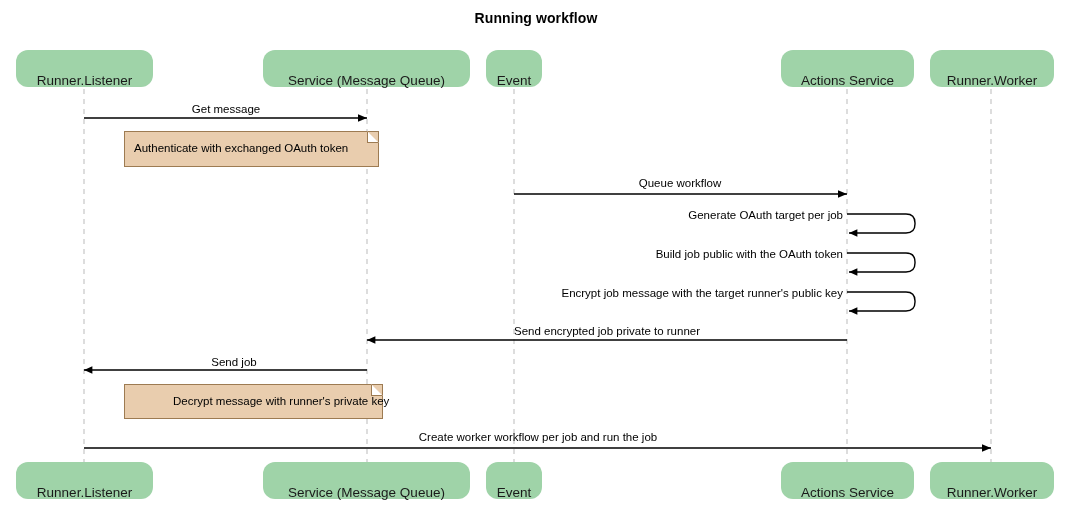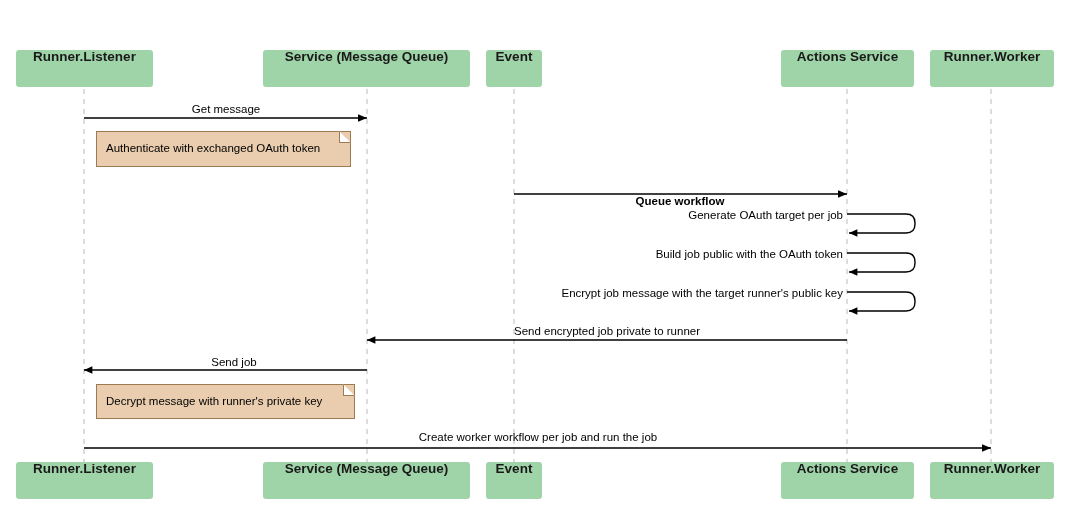--- a/index.html
+++ b/index.html
@@ -35,25 +35,24 @@
     width: 1072px;
     text-align: center;
     font-size: 14px;
     font-weight: bold;
     letter-spacing: 0.1px;
   }
   .participant-box {
     position: absolute;
     box-sizing: border-box;
     background: #9fd3a8;
-    border-radius: 3px;
+    border-radius: 12px;
     display: flex;
-    align-items: flex-start;
+    align-items: flex-end;
     justify-content: center;
-    font-weight: bold;
   }
   .participant-label {
     font-size: 13.5px;
     color: #1a1a1a;
     white-space: nowrap;
     line-height: 1;
   }
   .msg-label {
     position: absolute;
     font-size: 11.5px;
@@ -64,20 +63,21 @@
   .msg-label.center { transform: translateX(-50%); }
   .msg-label.right  { transform: translateX(-100%); }
   .note {
     position: absolute;
     box-sizing: border-box;
     background: #e9cdae;
     border: 1px solid #9b7murl;
     border: 1px solid #9d7b52;
     display: flex;
     align-items: center;
+    margin-left: 28px;
   }
   .note-text {
     font-size: 11.5px;
     color: #000000;
     white-space: nowrap;
     padding-left: 9px;
     line-height: 1;
   }
   .note-fold {
     position: absolute;
@@ -90,20 +90,21 @@
     border-bottom: 1px solid #9d7b52;
     transform: skew(0deg);
     clip-path: polygon(0 0, 100% 100%, 0 100%);
   }
 </style>
 </head>
 <body>
 
 <div id="diagram-root">
 
+  <div class="diagram-title">Running workflow</div>
 
   <svg class="layer" id="svg-layer" viewBox="0 0 1072 523" preserveAspectRatio="none" aria-hidden="true">
       <defs>
         <marker id="ah-right" markerWidth="10" markerHeight="10" refX="9.2" refY="4" orient="0" markerUnits="userSpaceOnUse">
           <path d="M0,0.2 L9.2,4 L0,7.8 Z" fill="#000000"></path>
         </marker>
         <marker id="ah-left" markerWidth="10" markerHeight="10" refX="0.8" refY="4" orient="0" markerUnits="userSpaceOnUse">
           <path d="M9.2,0.2 L0.8,4 L9.2,7.8 Z" fill="#000000"></path>
         </marker>
       </defs>
@@ -156,29 +157,29 @@
       <div class="participant-box" style="left: 930px; top: 462px; width: 124px; height: 37px; background: rgb(159, 211, 168);">
         <span class="participant-label">Runner.Worker</span>
       </div>
     </div>
 
   <div id="notes-layer">
       <div class="note" style="left: 96px; top: 131px; width: 255px; height: 36px; background: rgb(233, 205, 174); border-color: rgb(157, 123, 82);">
         <span class="note-text">Authenticate with exchanged OAuth token</span>
         <div class="note-fold" style="border-left-color: rgb(157, 123, 82); border-bottom-color: rgb(157, 123, 82);"></div>
       </div>
-      <div class="note" style="left: 96px; top: 384px; width: 259px; height: 35px; background: rgb(233, 205, 174); border-color: rgb(157, 123, 82);">
+      <div class="note" style="left: 96px; top: 384px; width: 259px; height: 35px; background: rgb(233, 205, 174); border-color: rgb(157, 123, 82); padding-left: 39px;">
         <span class="note-text">Decrypt message with runner's private key</span>
         <div class="note-fold" style="border-left-color: rgb(157, 123, 82); border-bottom-color: rgb(157, 123, 82);"></div>
       </div>
     </div>
 
   <div id="labels-layer">
       <div class="msg-label center" style="left: 226px; top: 104px;">Get message</div>
-      <div class="msg-label center" style="left: 680px; top: 196px; font-weight: bold;">Queue workflow</div>
+      <div class="msg-label center" style="left: 680px; top: 178px;">Queue workflow</div>
       <div class="msg-label right" style="left: 843px; top: 210px;">Generate OAuth target per job</div>
       <div class="msg-label right" style="left: 843px; top: 249px;">Build job public with the OAuth token</div>
       <div class="msg-label right" style="left: 843px; top: 288px;">Encrypt job message with the target runner's public key</div>
       <div class="msg-label center" style="left: 607px; top: 326px;">Send encrypted job private to runner</div>
       <div class="msg-label center" style="left: 226px; top: 357px; margin-left: 8px;">Send job</div>
       <div class="msg-label center" style="left: 538px; top: 432px;">Create worker workflow per job and run the job</div>
     </div>
 
 </div>
 

